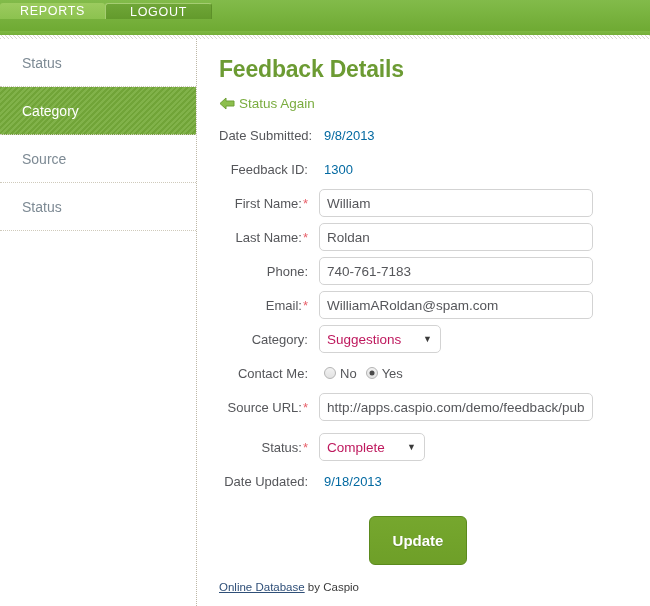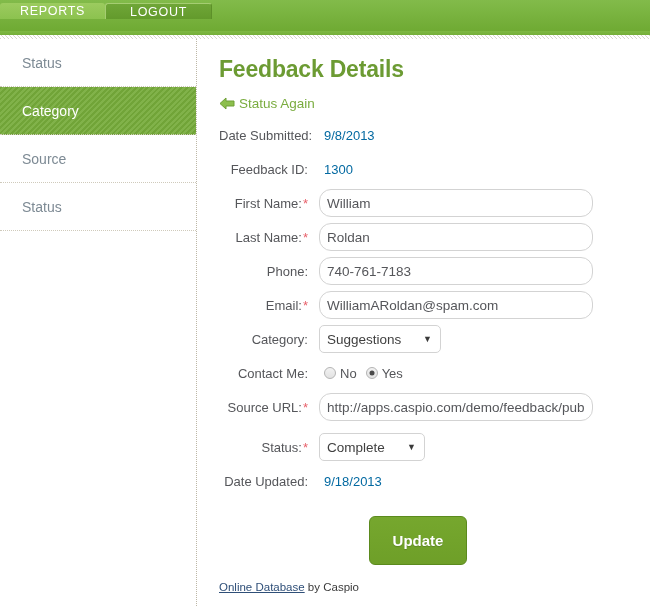--- a/index.html
+++ b/index.html
@@ -168,32 +168,32 @@
     padding-left: 5px;
   }
 
   input.ftext {
     font-family: "Liberation Sans", sans-serif;
     font-size: 13.5px;
     color: #55565a;
     height: 28px;
     box-sizing: border-box;
     border: 1px solid #d3d3d3;
-    border-radius: 12px;
+    border-radius: 5px;
     padding: 0 7px;
     background: #ffffff;
     outline: none;
   }
   input.w-wide { width: 274px; }
   input.w-url  { width: 274px; }
 
   select.fselect {
     font-family: "Liberation Sans", sans-serif;
     font-size: 13.5px;
-    color: #404040;
+    color: #be185d;
     height: 28px;
     box-sizing: border-box;
     border: 1px solid #d3d3d3;
     border-radius: 5px;
     padding: 0 4px 0 7px;
     background: #ffffff;
     outline: none;
     appearance: none;
     -webkit-appearance: none;
   }

